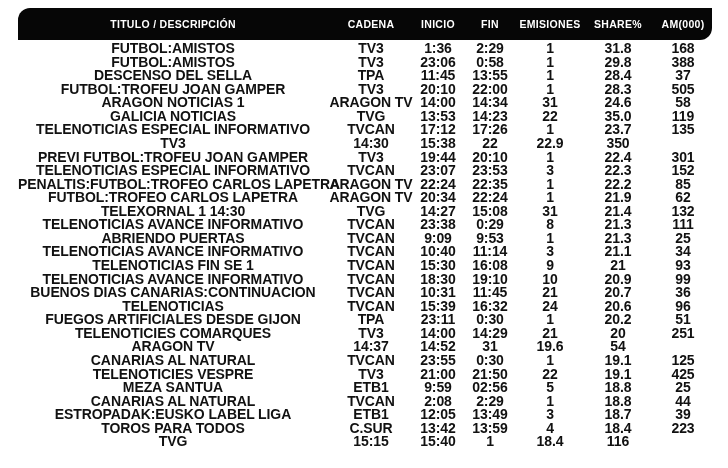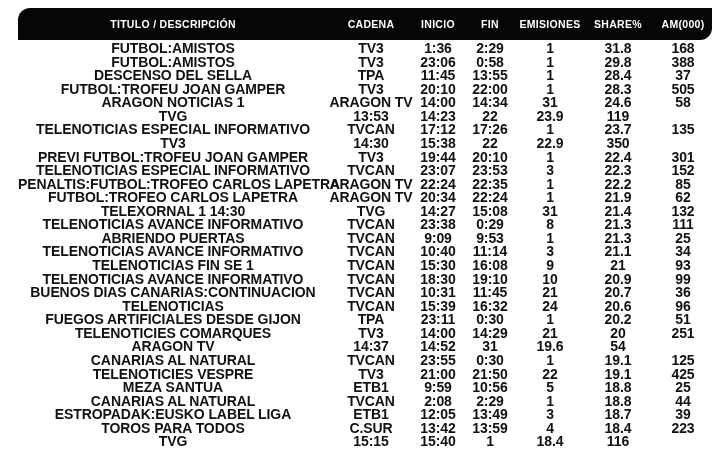--- a/index.html
+++ b/index.html
@@ -103,25 +103,26 @@
       <div class="row">
         <div class="cell">ARAGON NOTICIAS 1</div>
         <div class="cell">ARAGON TV</div>
         <div class="cell">14:00</div>
         <div class="cell">14:34</div>
         <div class="cell">31</div>
         <div class="cell">24.6</div>
         <div class="cell">58</div>
       </div>
       <div class="row">
+        <div class="cell">GALICIA NOTICIAS</div>
         <div class="cell">TVG</div>
         <div class="cell">13:53</div>
         <div class="cell">14:23</div>
         <div class="cell">22</div>
-        <div class="cell">23.9</div>
+        <div class="cell">35.0</div>
         <div class="cell">119</div>
       </div>
       <div class="row">
         <div class="cell">TELENOTICIAS ESPECIAL INFORMATIVO</div>
         <div class="cell">TVCAN</div>
         <div class="cell">17:12</div>
         <div class="cell">17:26</div>
         <div class="cell">1</div>
         <div class="cell">23.7</div>
         <div class="cell">135</div>
@@ -283,21 +284,21 @@
         <div class="cell">21:00</div>
         <div class="cell">21:50</div>
         <div class="cell">22</div>
         <div class="cell">19.1</div>
         <div class="cell">425</div>
       </div>
       <div class="row">
         <div class="cell">MEZA SANTUA</div>
         <div class="cell">ETB1</div>
         <div class="cell">9:59</div>
-        <div class="cell">10:56</div>
+        <div class="cell">02:56</div>
         <div class="cell">5</div>
         <div class="cell">18.8</div>
         <div class="cell">25</div>
       </div>
       <div class="row">
         <div class="cell">CANARIAS AL NATURAL</div>
         <div class="cell">TVCAN</div>
         <div class="cell">2:08</div>
         <div class="cell">2:29</div>
         <div class="cell">1</div>

